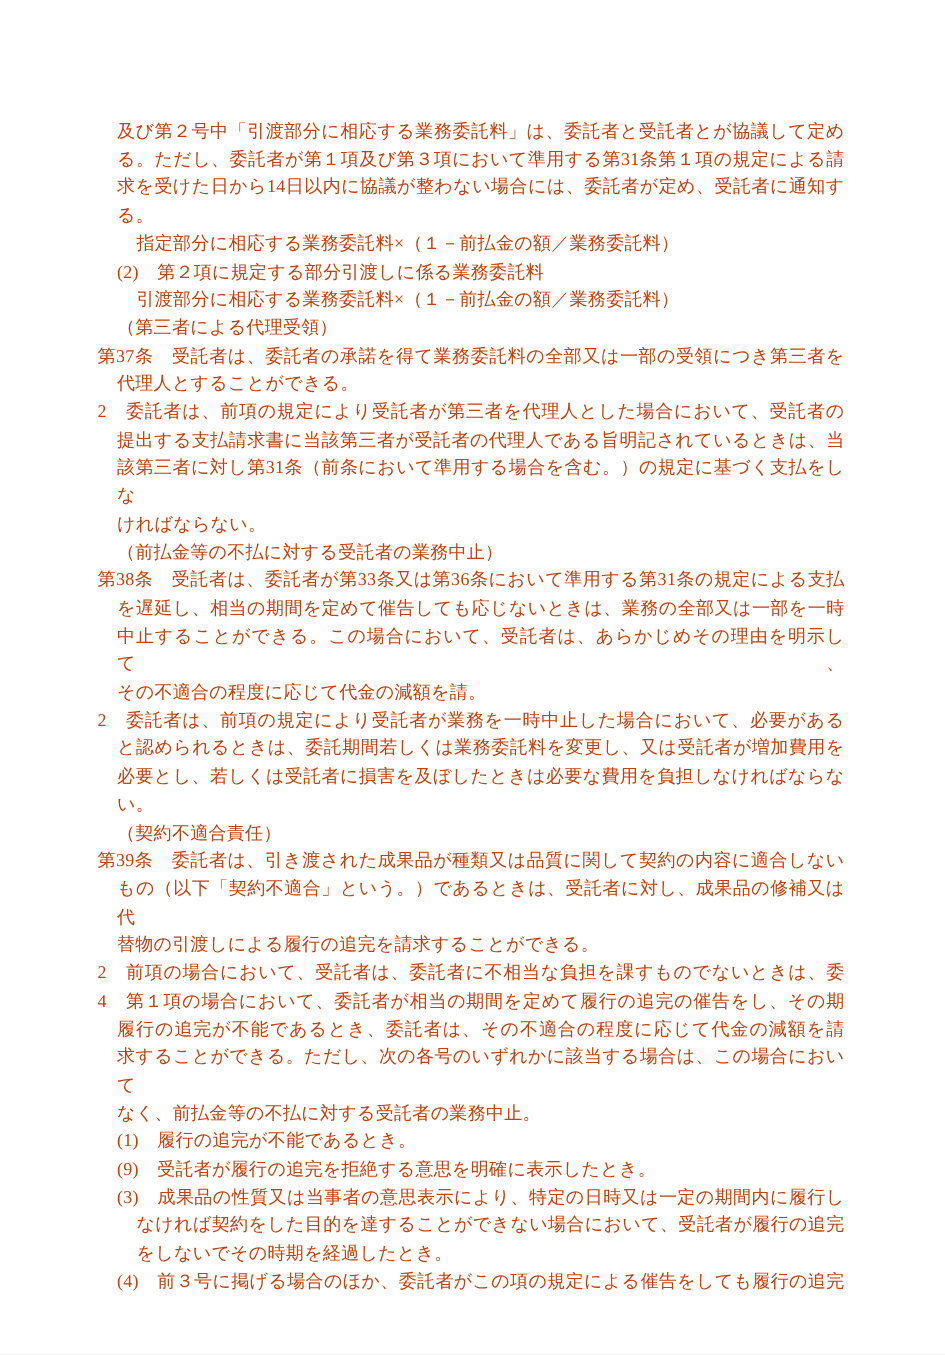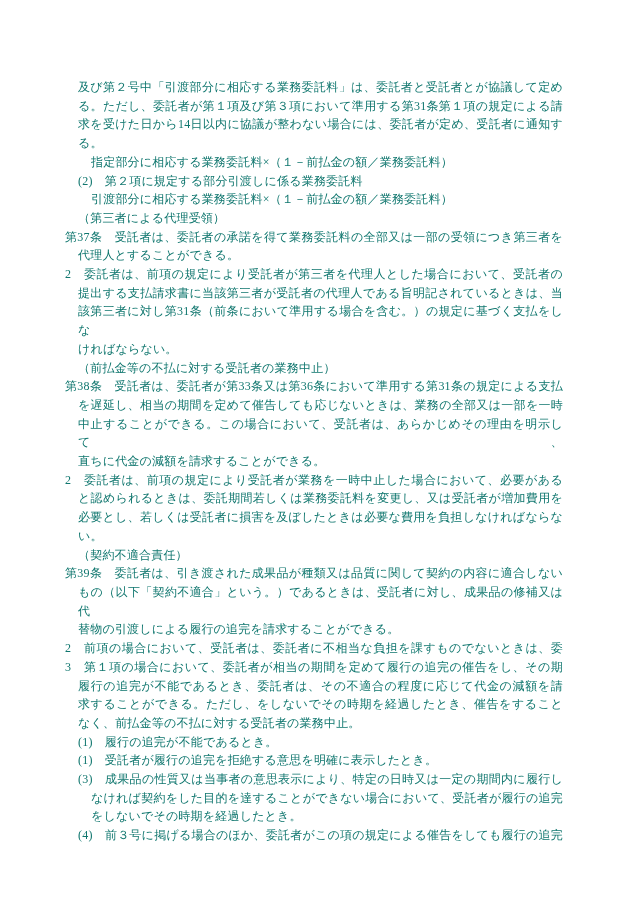--- a/index.html
+++ b/index.html
@@ -12,21 +12,21 @@
     overflow: hidden;
   }
   .textblock {
     position: absolute;
     left: 65px;
     top: 78px;
     width: 498px;
     font-family: "Liberation Serif", "DejaVu Serif", serif;
     font-size: 12px;
     line-height: 18.7px;
-    color: #0f766e;
+    color: #c2410c;
     letter-spacing: 0.2px;
   }
   .line { min-height: 18.7px; }
   .i1 { padding-left: 13px; }
   .i2 { padding-left: 26px; }
   .just { text-align: justify; text-align-last: justify; }
 </style>
 </head>
 <body>
 
@@ -43,34 +43,34 @@
       <div class="line i0 just">第37条　受託者は、委託者の承諾を得て業務委託料の全部又は一部の受領につき第三者を</div>
       <div class="line i1">代理人とすることができる。</div>
       <div class="line i0 just">2　委託者は、前項の規定により受託者が第三者を代理人とした場合において、受託者の</div>
       <div class="line i1 just">提出する支払請求書に当該第三者が受託者の代理人である旨明記されているときは、当</div>
       <div class="line i1 just">該第三者に対し第31条（前条において準用する場合を含む。）の規定に基づく支払をしな</div>
       <div class="line i1">ければならない。</div>
       <div class="line i1">（前払金等の不払に対する受託者の業務中止）</div>
       <div class="line i0 just">第38条　受託者は、委託者が第33条又は第36条において準用する第31条の規定による支払</div>
       <div class="line i1 just">を遅延し、相当の期間を定めて催告しても応じないときは、業務の全部又は一部を一時</div>
       <div class="line i1 just">中止することができる。この場合において、受託者は、あらかじめその理由を明示して、</div>
-      <div class="line i1">直ちに代金の減額を請求することができる。</div>
+      <div class="line i1">その不適合の程度に応じて代金の減額を請。</div>
       <div class="line i0 just">2　委託者は、前項の規定により受託者が業務を一時中止した場合において、必要がある</div>
       <div class="line i1 just">と認められるときは、委託期間若しくは業務委託料を変更し、又は受託者が増加費用を</div>
       <div class="line i1 just">必要とし、若しくは受託者に損害を及ぼしたときは必要な費用を負担しなければならな</div>
       <div class="line i1">い。</div>
       <div class="line i1">（契約不適合責任）</div>
       <div class="line i0 just">第39条　委託者は、引き渡された成果品が種類又は品質に関して契約の内容に適合しない</div>
       <div class="line i1 just">もの（以下「契約不適合」という。）であるときは、受託者に対し、成果品の修補又は代</div>
       <div class="line i1">替物の引渡しによる履行の追完を請求することができる。</div>
       <div class="line i0 just">2　前項の場合において、受託者は、委託者に不相当な負担を課すものでないときは、委</div>
-      <div class="line i0 just">3　第１項の場合において、委託者が相当の期間を定めて履行の追完の催告をし、その期</div>
+      <div class="line i0 just">4　第１項の場合において、委託者が相当の期間を定めて履行の追完の催告をし、その期</div>
       <div class="line i1 just">履行の追完が不能であるとき、委託者は、その不適合の程度に応じて代金の減額を請</div>
-      <div class="line i1 just">求することができる。ただし、をしないでその時期を経過したとき、催告をすること</div>
+      <div class="line i1 just">求することができる。ただし、次の各号のいずれかに該当する場合は、この場合において</div>
       <div class="line i1">なく、前払金等の不払に対する受託者の業務中止。</div>
       <div class="line i1">(1)　履行の追完が不能であるとき。</div>
-      <div class="line i1">(1)　受託者が履行の追完を拒絶する意思を明確に表示したとき。</div>
+      <div class="line i1">(9)　受託者が履行の追完を拒絶する意思を明確に表示したとき。</div>
       <div class="line i1 just">(3)　成果品の性質又は当事者の意思表示により、特定の日時又は一定の期間内に履行し</div>
       <div class="line i2 just">なければ契約をした目的を達することができない場合において、受託者が履行の追完</div>
       <div class="line i2">をしないでその時期を経過したとき。</div>
       <div class="line i1 just">(4)　前３号に掲げる場合のほか、委託者がこの項の規定による催告をしても履行の追完</div>
     </div>
 </div>
 
 </body></html>

